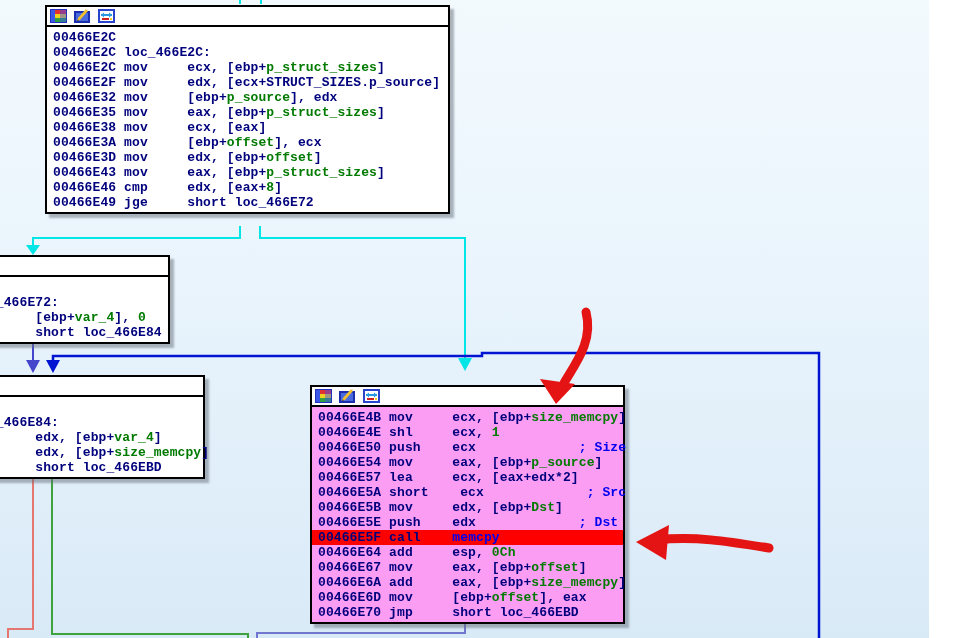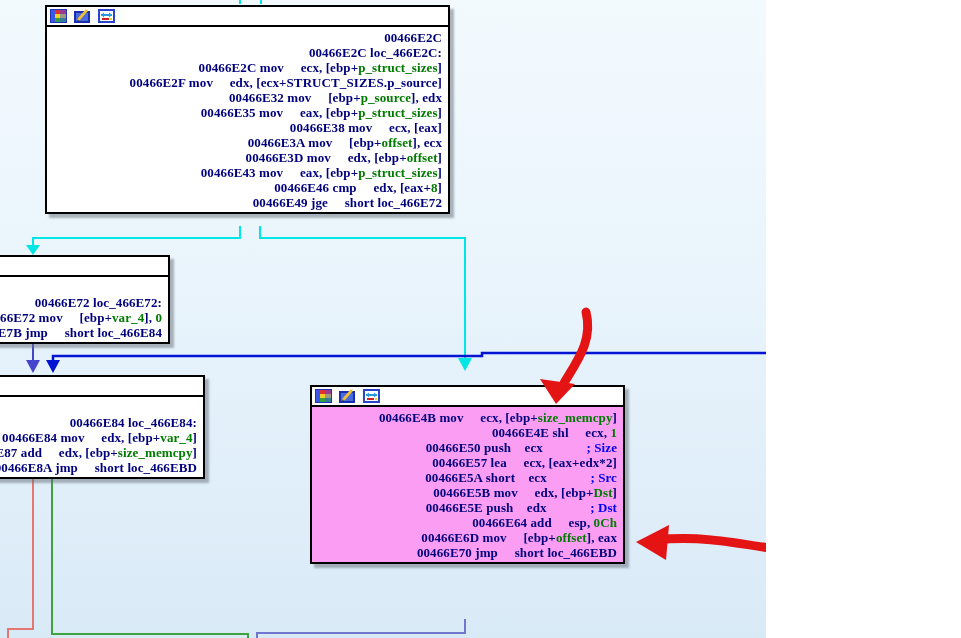--- a/index.html
+++ b/index.html
@@ -1,21 +1,20 @@
 <!DOCTYPE html>
 <html style="--canvas_bg_top: #f3fafe; --canvas_bg_bottom: #d9eaf7; --block_bg: #ffffff; --pink_block_bg: #fb9df3; --border: #000000; --text_navy: #00007d; --text_green: #007a00; --text_blue: #0000f0; --highlight_bg: #ff0000; --edge_cyan: #00e5e5; --edge_blue: #0014d2; --edge_purple: #4646cc; --edge_salmon: #e4776f; --edge_green: #3ea23e; --edge_slate: #7376ce; --annotation_red: #e51414;"><head>
 <meta charset="utf-8">
 <style>
   html,body{margin:0;padding:0;}
   body{width:961px;height:638px;overflow:hidden;}
   .canvas{
-    position:relative;width:766px;height:638px;overflow:hidden;
+    position:relative;width:929px;height:638px;overflow:hidden;
     background:linear-gradient(180deg,var(--canvas_bg_top) 0%,#e9f4fc 45%,var(--canvas_bg_bottom) 100%);
-    font-family:Liberation Serif, serif;
-    text-align:right;
+    font-family:Liberation Mono, monospace;
   }
   svg.layer{position:absolute;left:0;top:0;width:961px;height:638px;}
   svg.edges{z-index:1;}
   svg.annot{z-index:5;}
   .block{
     position:absolute;z-index:2;
     background:var(--block_bg);
     border:2px solid var(--border);
     box-shadow:4px 4px 2px rgba(100,110,120,.5);
   }
@@ -162,25 +161,29 @@
         <polygon points="3,6 6,3.5 6,8.5" fill="#2a9ae0"></polygon>
         <polygon points="14,6 11,3.5 11,8.5" fill="#2a9ae0"></polygon>
         <rect x="4" y="9" width="7" height="2" fill="#d02020"></rect>
         <rect x="12" y="9" width="2" height="2" fill="#f0d020"></rect>
       </svg>
     </div>
     <div class="bb-body">
         <div class="ln"><span class="c-n">00466E4B mov     ecx, [ebp+</span><span class="c-g">size_memcpy</span><span class="c-n">]</span></div>
         <div class="ln"><span class="c-n">00466E4E shl     ecx, </span><span class="c-g">1</span></div>
         <div class="ln"><span class="c-n">00466E50 push    ecx             </span><span class="c-b">; Size</span></div>
+        <div class="ln"><span class="c-n">00466E54 mov     eax, [ebp+</span><span class="c-g">p_source</span><span class="c-n">]</span></div>
         <div class="ln"><span class="c-n">00466E57 lea     ecx, [eax+edx*2]</span></div>
         <div class="ln"><span class="c-n">00466E5A short    ecx             </span><span class="c-b">; Src</span></div>
         <div class="ln"><span class="c-n">00466E5B mov     edx, [ebp+</span><span class="c-g">Dst</span><span class="c-n">]</span></div>
         <div class="ln"><span class="c-n">00466E5E push    edx             </span><span class="c-b">; Dst</span></div>
+        <div class="ln hl"><span class="c-n">00466E5F call    </span><span class="c-b">memcpy</span></div>
         <div class="ln"><span class="c-n">00466E64 add     esp, </span><span class="c-g">0Ch</span></div>
+        <div class="ln"><span class="c-n">00466E67 mov     eax, [ebp+</span><span class="c-g">offset</span><span class="c-n">]</span></div>
+        <div class="ln"><span class="c-n">00466E6A add     eax, [ebp+</span><span class="c-g">size_memcpy</span><span class="c-n">]</span></div>
         <div class="ln"><span class="c-n">00466E6D mov     [ebp+</span><span class="c-g">offset</span><span class="c-n">], eax</span></div>
         <div class="ln"><span class="c-n">00466E70 jmp     short loc_466EBD</span></div>
       </div>
   </div>
 
   <svg class="layer annot" viewBox="0 0 961 638">
     <path class="a-red" d="M586,312 C593,340 578,360 564,383"></path>
     <polygon class="a-red-f" points="540,379 575,384 556,404"></polygon>
     <path class="a-red" d="M769,548 C726,541 694,536 657,540"></path>
     <polygon class="a-red-f" points="669,525 666,560 636,542"></polygon>

